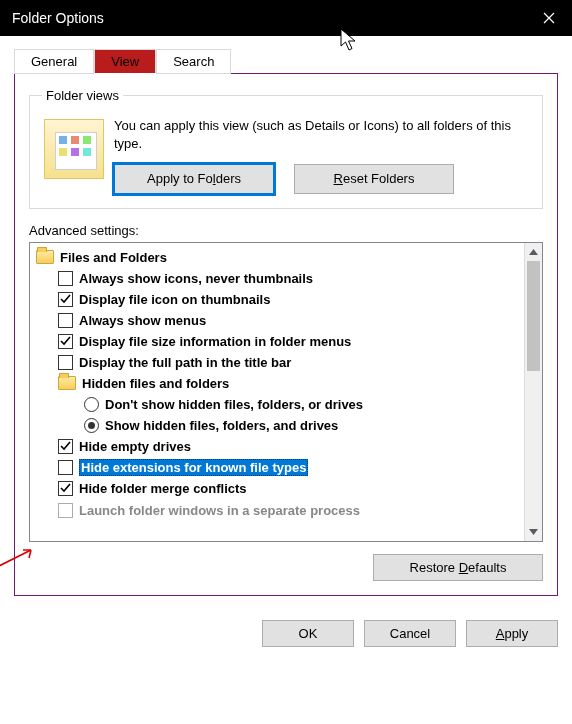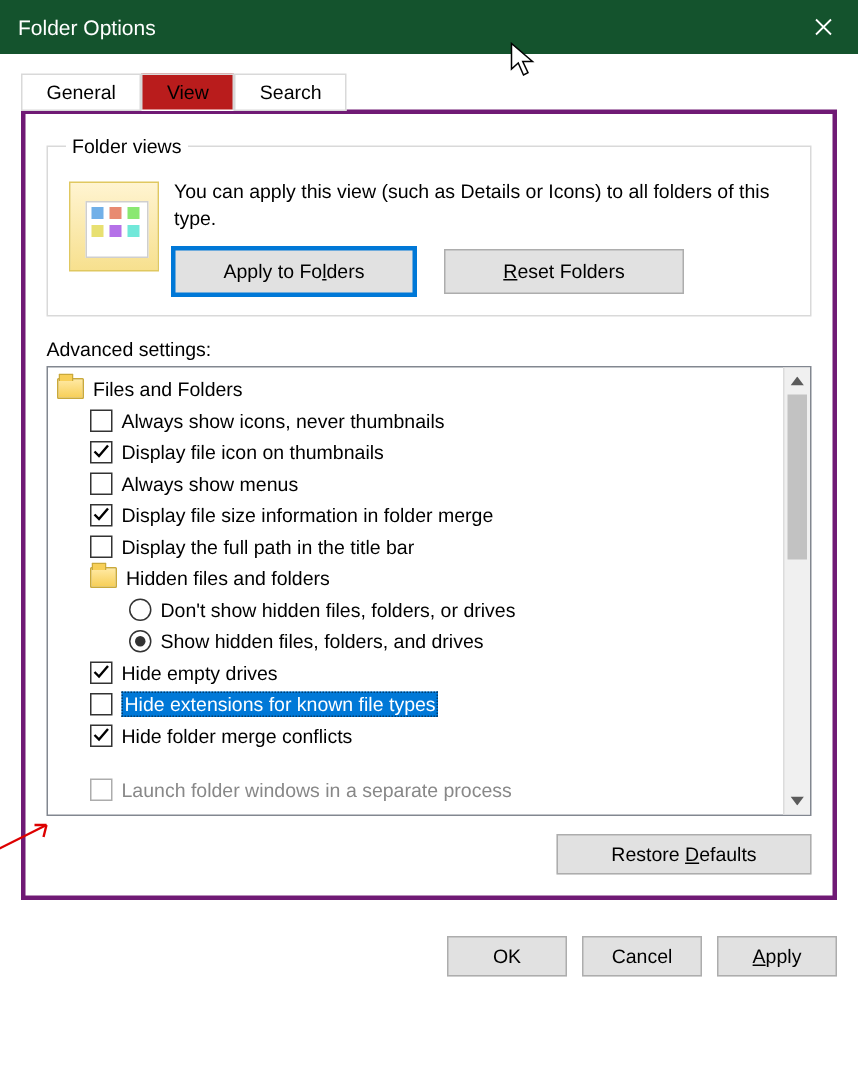--- a/index.html
+++ b/index.html
@@ -1,47 +1,47 @@
 <!DOCTYPE html>
 <html><head>
 <meta charset="utf-8">
 <style>
   * { box-sizing: border-box; font-family: "Segoe UI", Tahoma, sans-serif; font-size: 13px; }
   body { margin: 0; width: 572px; height: 724px; background: #fff; }
-  .titlebar { height: 36px; background: #14532d; color: #fff; display: flex; align-items: center; padding: 0 12px; position: relative; }
+  .titlebar { height: 36px; background: #000000; color: #fff; display: flex; align-items: center; padding: 0 12px; position: relative; }
   .titlebar-text { font-size: 14px; }
   .close { position: absolute; right: 0; top: 0; width: 46px; height: 36px; display: flex; align-items: center; justify-content: center; color: #fff; }
   .close svg { width: 12px; height: 12px; }
   .cursor { position: absolute; left: 340px; top: 28px; pointer-events: none; }
 
   .clientarea { padding: 8px 14px 14px 14px; position: relative; }
 
   .tabrow { display: flex; margin-top: 4px; position: relative; z-index: 2; }
   .tab { padding: 4px 16px; border: 1px solid #d9d9d9; background: #b91c1c; margin-right: 0; position: relative; top: 1px; }
   .tab.inactive { background: #fff; border-bottom: 1px solid #d9d9d9; }
   .tab.active { border-bottom: 1px solid #fff; }
 
-  .tabpanel { border: 3px solid #701a75; padding: 14px; position: relative; }
+  .tabpanel { border: 1px solid #701a75; padding: 14px; position: relative; }
 
   fieldset.group { border: 1px solid #d9d9d9; padding: 10px 12px 14px 12px; margin: 0 0 14px 0; }
   fieldset.group legend { padding: 0 4px; }
 
   .fv-row { display: flex; }
   .fv-icon { width: 60px; height: 60px; background: linear-gradient(#fff4d1, #f7e08e); border: 1px solid #e0c860; position: relative; flex-shrink: 0; margin: 6px 10px 0 2px; }
   .fv-icon::before { content:""; position:absolute; left:10px; top:12px; width:40px; height:36px; background:#fff; border:1px solid #cfcfcf; }
   .fv-icon::after { content:""; position:absolute; left:14px; top:16px; width:8px; height:8px; background:#71b0e8; box-shadow: 12px 0 #e88a71, 24px 0 #8ae871, 0 12px #e8e071, 12px 12px #b571e8, 24px 12px #71e8d9; }
   .fv-text { flex: 1; padding-top: 4px; line-height: 1.35; }
   .fv-buttons { display: flex; gap: 20px; margin-top: 12px; }
   .btn { background: #e1e1e1; border: 1px solid #adadad; padding: 5px 0; text-align: center; }
   .btn.wide { width: 160px; }
   .btn.focused { outline: 2px solid #0078d7; outline-offset: 0; border-color:#0078d7; }
   .mnemonic { text-decoration: underline; }
 
   .adv-label { margin: 6px 0 4px 0; }
-  .listbox { border: 1px solid #828790; height: 300px; display: flex; }
+  .listbox { border: 1px solid #828790; height: 300px; display: flex; font-weight: bold; }
   .list-inner { flex: 1; overflow: hidden; padding: 4px 2px; }
   .scrollbar { width: 18px; background: #f0f0f0; border-left: 1px solid #dcdcdc; position: relative; }
   .sb-arrow { height: 18px; display:flex; align-items:center; justify-content:center; color:#5b5b5b; }
   .sb-thumb { position:absolute; left:2px; right:2px; top:18px; height:110px; background:#c2c2c2; }
 
   .tree-row { display: flex; align-items: center; height: 21px; white-space: nowrap; }
   .ind1 { padding-left: 4px; }
   .ind2 { padding-left: 26px; }
   .ind3 { padding-left: 52px; }
 
@@ -50,26 +50,26 @@
 
   .chk { width: 15px; height: 15px; border: 1px solid #333; margin-right: 6px; display:flex; align-items:center; justify-content:center; flex-shrink:0; background:#fff; }
   .chk svg { width:11px; height:11px; display:none; }
   .chk.checked svg { display:block; }
 
   .rad { width: 15px; height:15px; border:1px solid #333; border-radius:50%; margin-right:6px; display:flex; align-items:center; justify-content:center; flex-shrink:0; background:#fff;}
   .rad .dot { width:7px; height:7px; background:#333; border-radius:50%; display:none;}
   .rad.selected .dot { display:block; }
 
   .sel { background:#0078d7; color:#fff; border:1px dotted #003e70; padding:0 1px; }
-  .cut { color:#888; position:relative; top:15px; }
+  .cut { color:#888; position:relative; top:1px; }
 
   .bottom-right { display:flex; justify-content:flex-end; margin-top:12px; }
 
   .dlg-buttons { display:flex; justify-content:flex-end; gap:10px; padding:10px 14px 14px 0; }
-  .dlg-buttons .btn { width:80px; }
+  .dlg-buttons .btn { width:92px; }
 
   .arrow-annot { position:absolute; left:-3px; top:510px; pointer-events:none; }
 </style>
 </head>
 <body>
 
 <div class="titlebar">
   <span class="titlebar-text">Folder Options</span>
   <div class="close">
     <svg viewBox="0 0 12 12">
@@ -132,21 +132,21 @@
         <div class="tree-row ind2">
           <span class="chk"></span>
           <span>Always show menus</span>
         </div>
         <div class="tree-row ind2">
           <span class="chk checked">
               <svg viewBox="0 0 11 11">
                 <path d="M1 5 L4 8 L10 1" stroke="#000" stroke-width="1.6" fill="none"></path>
               </svg>
             </span>
-          <span>Display file size information in folder merge</span>
+          <span>Display file size information in folder menus</span>
         </div>
         <div class="tree-row ind2">
           <span class="chk"></span>
           <span>Display the full path in the title bar</span>
         </div>
 
         <div class="tree-row ind2">
           <span class="folder-icon"></span>
           <span>Hidden files and folders</span>
         </div>

